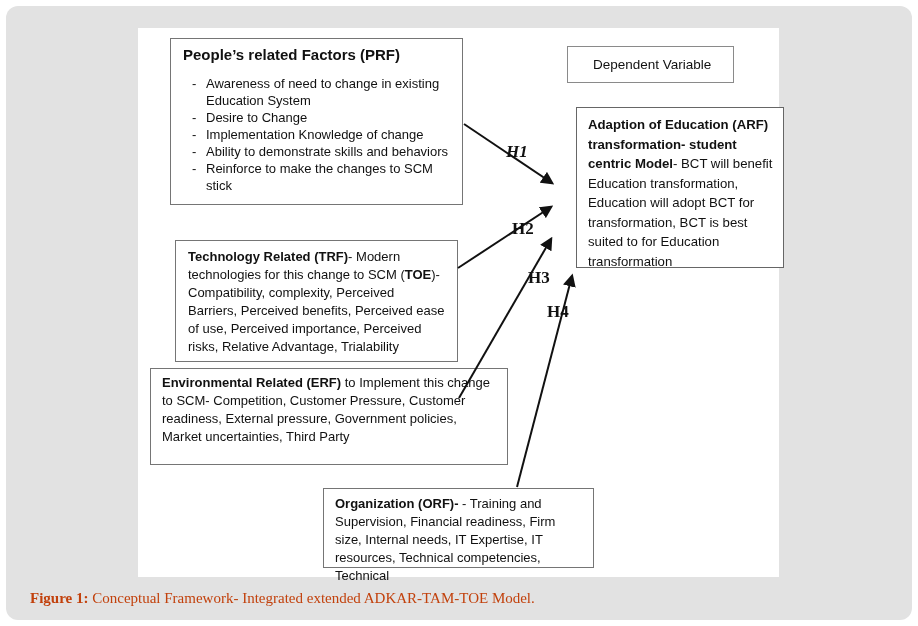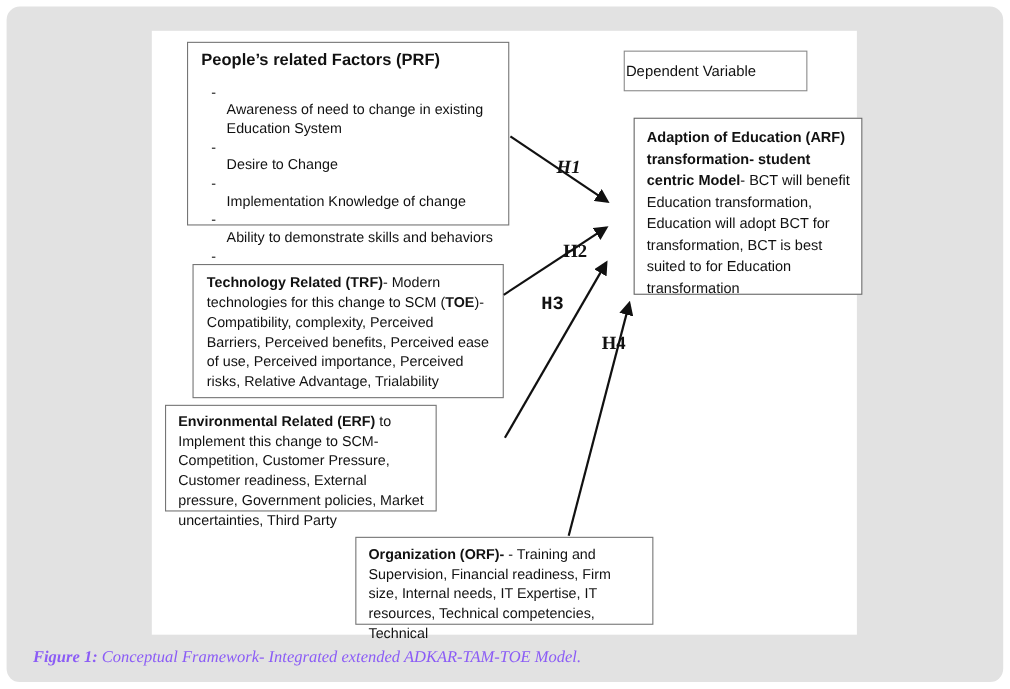--- a/index.html
+++ b/index.html
@@ -18,44 +18,44 @@
   .box{
     position:absolute;background:#ffffff;border:1.5px solid #757575;
     font-size:13px;line-height:18px;color:#111111;box-sizing:border-box;
   }
   .b{font-weight:bold;}
   
   .prf{left:170px;top:38px;width:293px;height:167px;padding:7px 10px 0 12px;}
   .prf-title{font-weight:bold;font-size:15px;margin-bottom:11px;}
   .bullet-row{display:flex;line-height:17px;}
   .bullet-row .dash{width:14px;margin-left:9px;flex:0 0 auto;}
-  .bullet-row .btxt{flex:1 1 auto;padding-right:2px;margin-top:16px;}
+  .bullet-row .btxt{flex:1 1 auto;padding-right:2px;}
   .dv{left:567px;top:46px;width:167px;height:37px;display:flex;align-items:center;
-      padding-left:1px;font-size:13.5px;border-color:#8a8a8a;}
+      padding-left:25px;font-size:13.5px;border-color:#8a8a8a;}
   .arf{left:576px;top:107px;width:208px;height:161px;padding:7px 9px 0 11px;
        line-height:19.5px;font-size:13.2px;border-color:#666666;}
   .trf{left:175px;top:228px;width:283px;height:122px;padding:7px 11px 0 12px;margin-top:12px;}
-  .erf{left:150px;top:368px;width:247px;height:97px;padding:5px 10px 5px 11px;}
+  .erf{left:150px;top:368px;width:358px;height:97px;padding:5px 10px 5px 11px;}
   .orf{left:323px;top:488px;width:271px;height:80px;padding:6px 10px 0 11px;}
   
   .hlabel{
     position:absolute;font-family:"Liberation Serif",serif;font-weight:bold;
     font-size:17px;color:#111111;
   }
   .h1{left:506px;top:142px;font-style:italic;}
   .h2{left:512px;top:219px;}
-  .h3{left:492px;top:268px;font-family:Liberation Mono, monospace;}
+  .h3{left:528px;top:268px;}
   .h4{left:547px;top:302px;}
   
   svg.arrows{position:absolute;left:0;top:0;width:918px;height:626px;pointer-events:none;}
   svg.arrows line{stroke:#111111;stroke-width:2;}
   
   .caption{
     position:absolute;left:30px;top:590px;
-    font-family:"Liberation Serif",serif;font-size:15px;color:#8b5cf6;font-style:italic;
+    font-family:"Liberation Serif",serif;font-size:15px;color:#c2410c;
   }
 </style>
 </head>
 <body>
 
 <div id="stage">
   <div class="card"></div>
   <div class="panel"></div>
 
   <div class="box prf">

